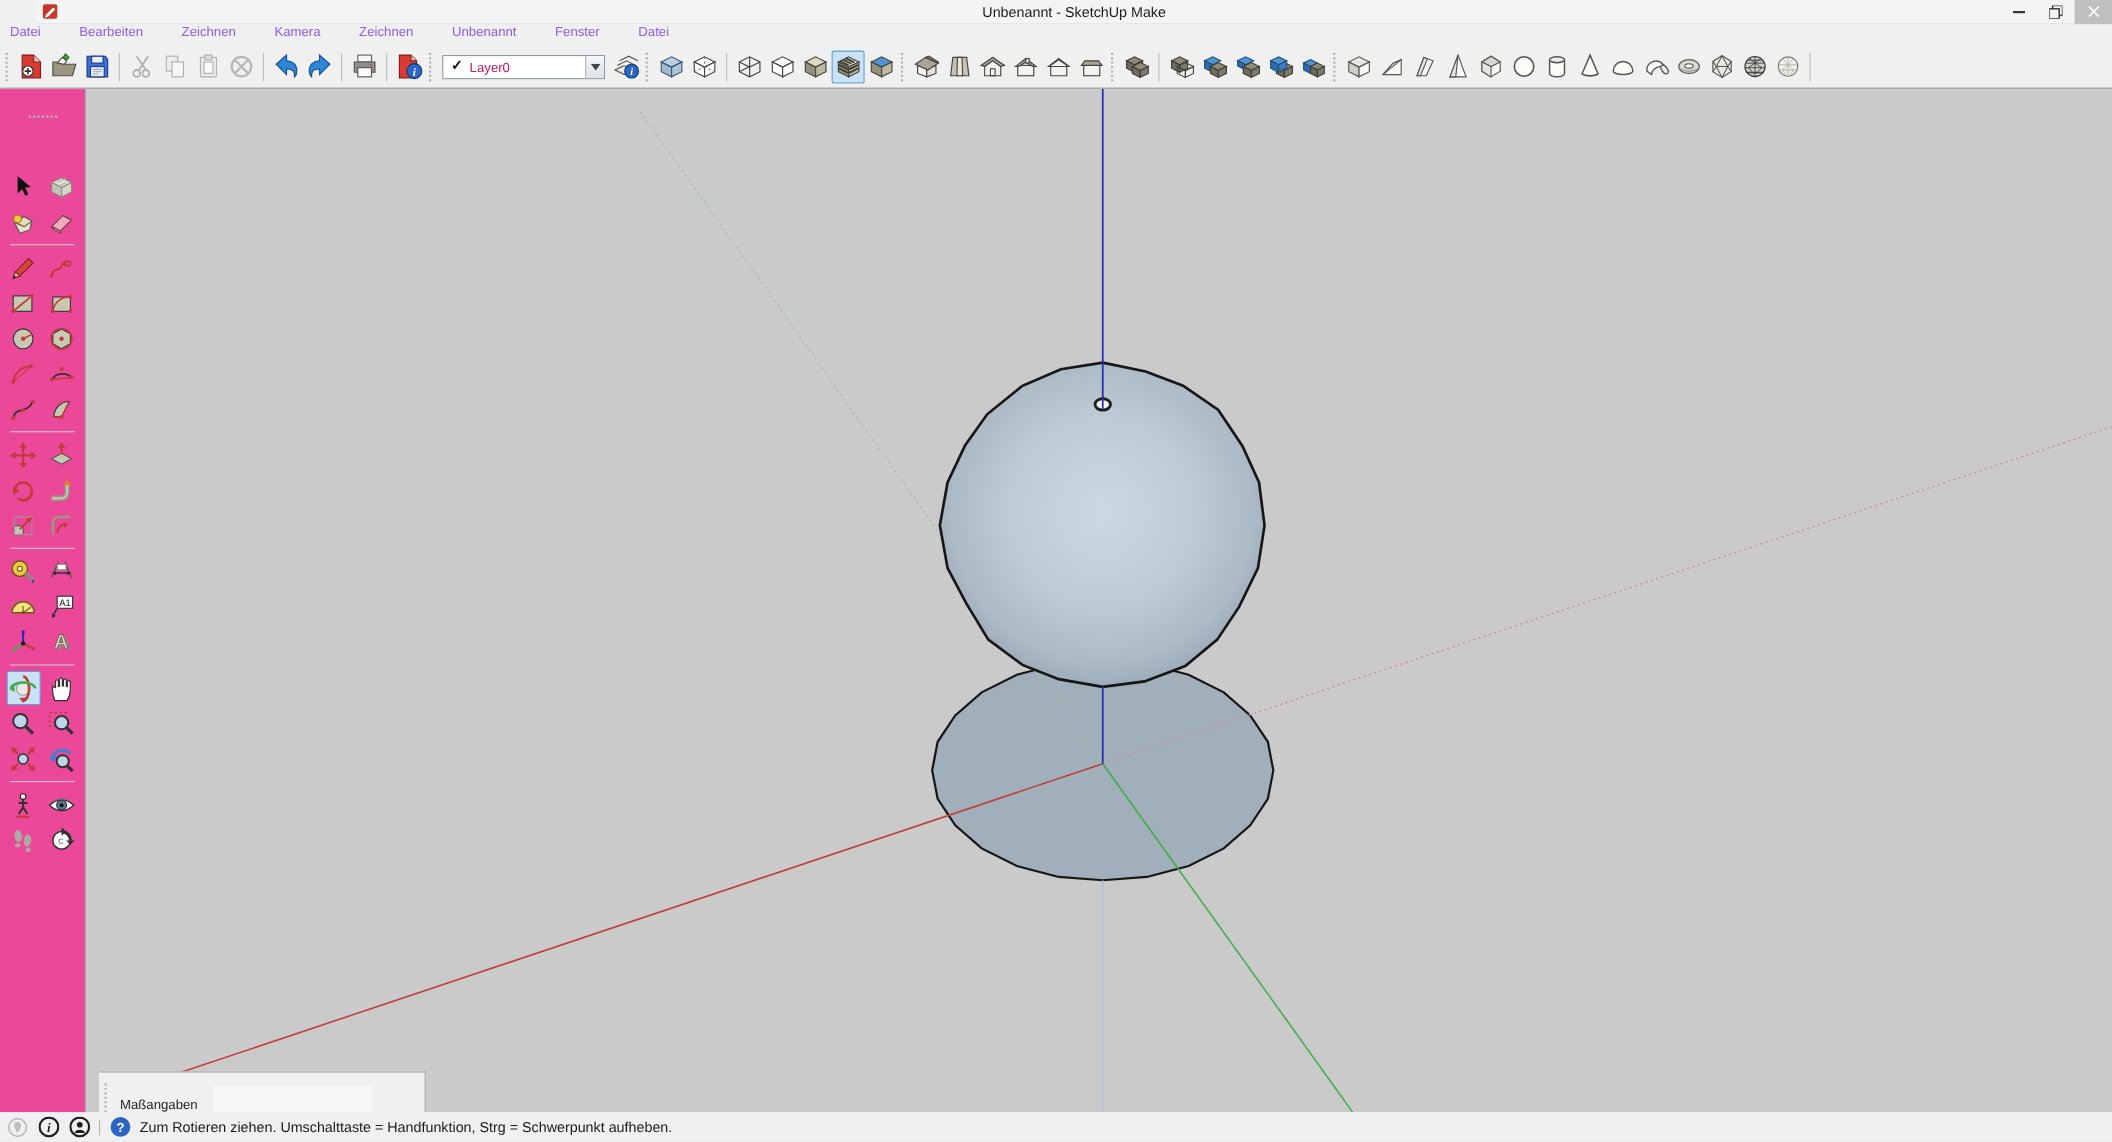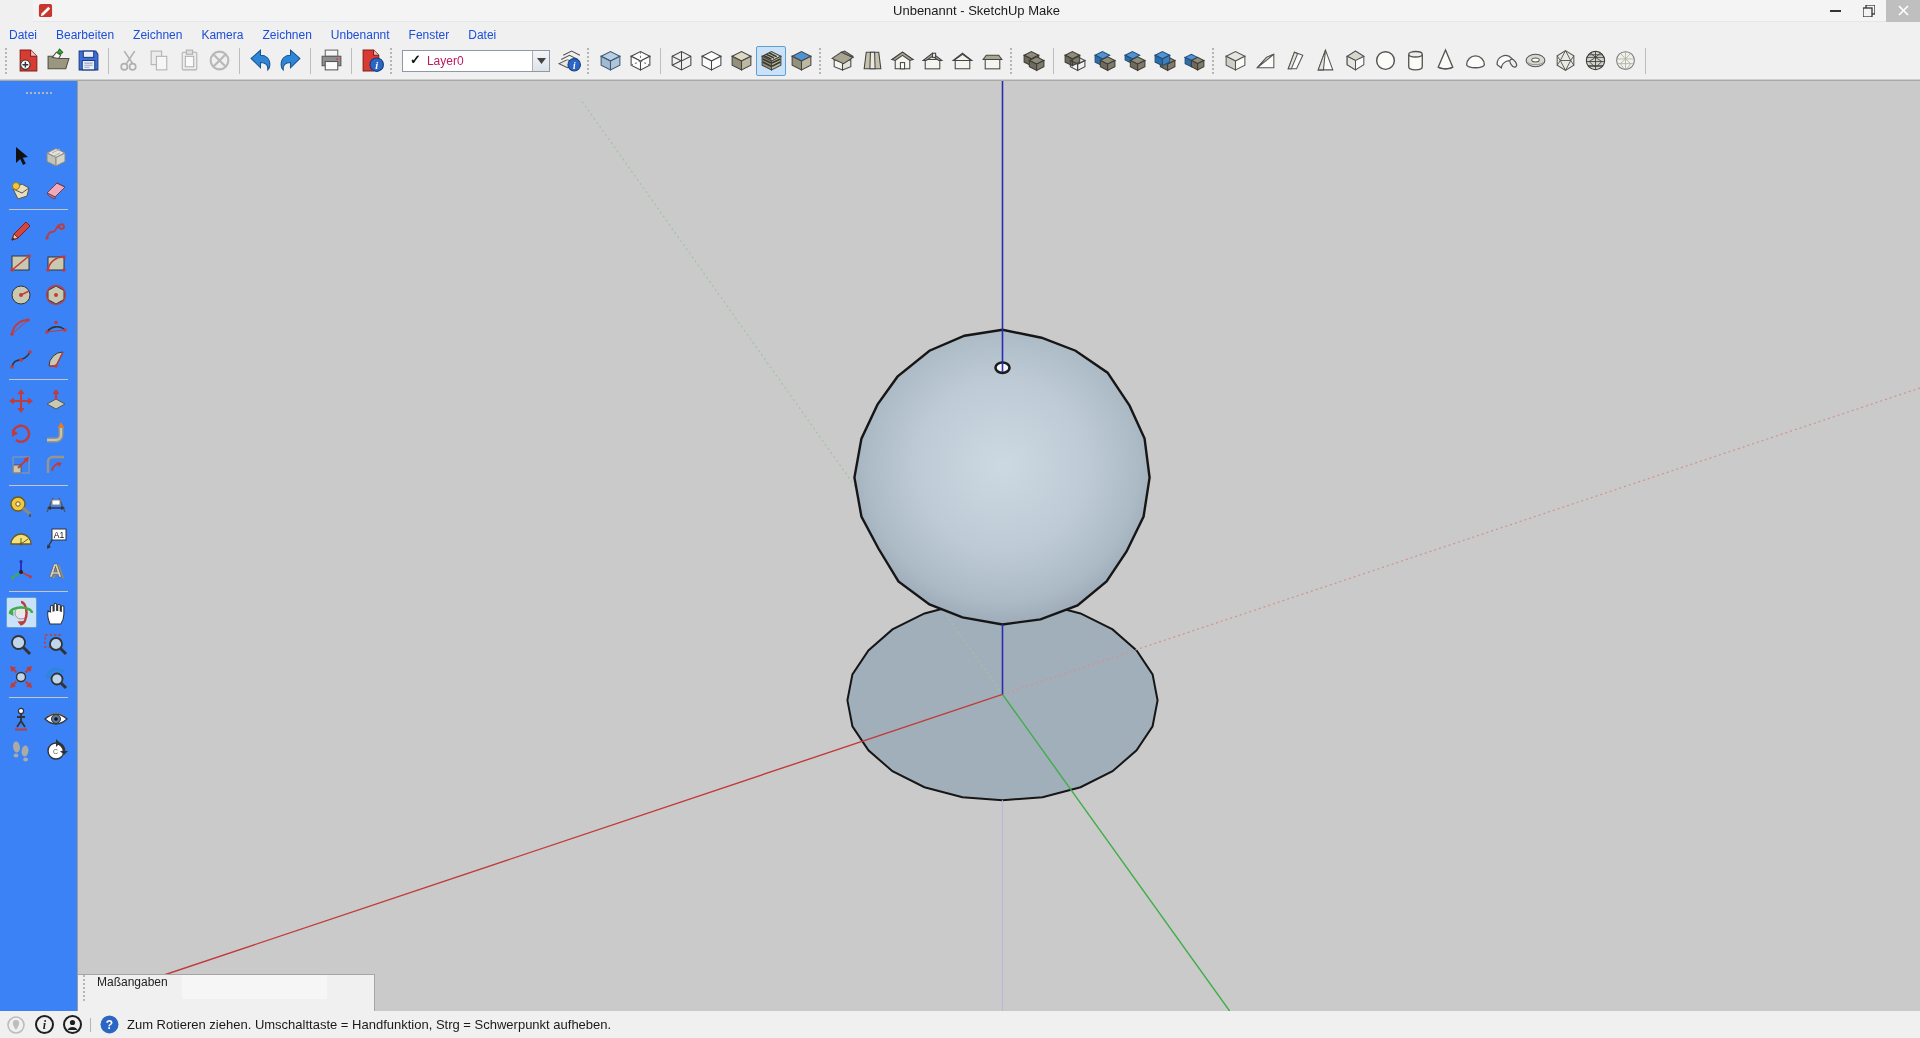--- a/index.html
+++ b/index.html
@@ -10,52 +10,52 @@
   
   .titlebar { height:22px; background:#F4F4F4; border-bottom:1px solid #E3E7EC; display:flex; align-items:center; position:relative; flex:none;margin-left:33px; }
   .app-icon { width:15px; height:15px; margin-left:5px; }
   .title-text { position:absolute; left:0; right:0; text-align:center; font-size:13px; color:#1a1a1a; pointer-events:none; }
   .win-controls { margin-left:auto; display:flex; height:22px; }
   .win-btn { width:34px; height:22px; display:flex; align-items:center; justify-content:center; }
   .win-btn svg { display:block; }
   .win-btn.close { background:#BFBFBF; }
 
   
-  .menubar { height:20px; background:#F0F0F0; display:flex; align-items:flex-end; padding-left:9px; gap:19px; font-size:12px; color:#1d4ed8; flex:none; }
+  .menubar { height:20px; background:#F0F0F0; display:flex; align-items:flex-start; padding-left:9px; gap:35px; font-size:12px; color:#8b5cf6; flex:none; }
   .menu-item { cursor:default; }
 
   
   .toolbar { height:38px; background:#F0F0F0; display:flex; align-items:center; padding-left:2px; flex:none; border-bottom:1px solid #CFCFCF; }
   .tbtn { width:30px; height:30px; flex:none; display:flex; align-items:center; justify-content:center; border:1px solid transparent; border-radius:2px; }
   .tbtn.active { background:#C9E2F8; border-color:#5E9FD4; }
   .tbtn svg { width:25px; height:25px; display:block; }
   .tsep { width:1px; height:26px; background:#BDBDBD; margin:0 5px; flex:none; }
   .tgrip { width:3px; height:26px; border-left:2px dotted #B5B5B5; margin:0 5px 0 3px; flex:none; }
   .layer-combo { display:flex; align-items:center; width:148px; height:22px; background:#fff; border:1px solid #8E99A5; margin:0 4px; }
   .layer-combo .check { font-size:13px; font-weight:bold; color:#111; padding:0 6px 2px 7px; }
   .layer-combo .val { font-size:12px; color:#be185d; flex:1; }
   .combo-arrow { width:17px; height:20px; background:linear-gradient(#F4F6F8,#DDE3EA); border-left:1px solid #ABADB3; display:flex; align-items:center; justify-content:center; }
 
   
   .main { flex:1; display:flex; position:relative; border-top:1px solid #A9A9A9; }
-  .sidebar { width:78px; background:#3b82f6; border-right:1px solid #9B9B9B; padding-top:11px; flex:none; }
+  .sidebar { width:78px; background:#ec4899; border-right:1px solid #9B9B9B; padding-top:24px; flex:none; }
   .sgrip { width:26px; border-top:2px dotted #B5B5B5; margin:0 auto 6px auto; height:4px; }
   .palette { padding-top:38px; }
   .prow { display:flex; justify-content:center; gap:4px; margin:1px 0; }
   .pbtn { width:31px; height:31px; display:flex; align-items:center; justify-content:center; border:1px solid transparent; border-radius:2px; }
   .pbtn svg { width:26px; height:26px; display:block; }
   .pbtn.active { background:#C9E2F8; border-color:#5E9FD4; }
   .psep { height:1px; background:#C6C6C6; margin:5px 9px; }
 
   .viewport { flex:1; position:relative; background:#CACACA; overflow:hidden; }
   .viewport svg.scene { position:absolute; inset:0; }
 
   
-  .vcb-panel { position:absolute; left:0; bottom:0; width:297px; height:37px; background:#F0F0F0;
-               border-top:1px solid #A5A5A5; border-right:1px solid #A5A5A5; z-index:6; display:flex; align-items:flex-start; }
+  .vcb-panel { position:absolute; left:12px; bottom:0; width:297px; height:37px; background:#F0F0F0;
+               border-top:1px solid #A5A5A5; border-right:1px solid #A5A5A5; z-index:6; display:flex; align-items:flex-end; }
   .vcb-grip { width:4px; height:26px; border-left:2px dotted #B5B5B5; margin:0 10px 0 5px; }
   .vcb-label { font-size:12px; color:#222; }
   .vcb-field { margin-left:14px; width:145px; height:24px; background:#F6F6F6; border:none; font-size:12px; color:#222; padding:0 4px; }
 
   
   .statusbar { height:27px; background:#F0F0F0; display:flex; align-items:center; padding-left:6px; gap:8px; flex:none; }
   .sicon { width:20px; height:20px; display:flex; align-items:center; justify-content:center; }
   .ssep { width:1px; height:14px; background:#B5B5B5; }
   .status-text { font-size:13px; color:#1a1a1a; }
 </style>

